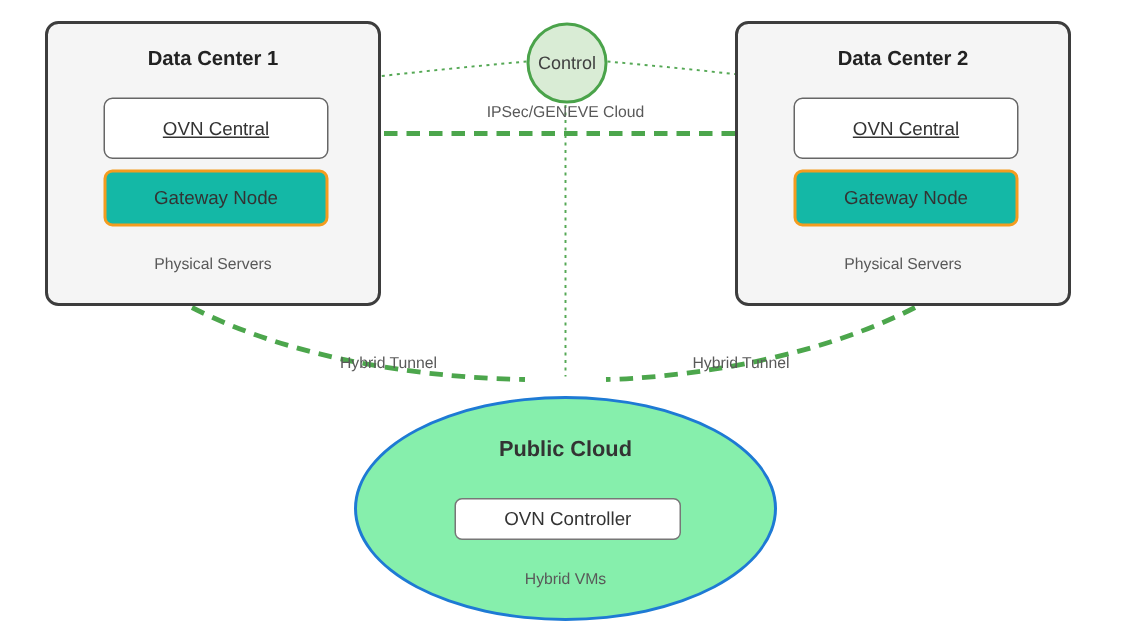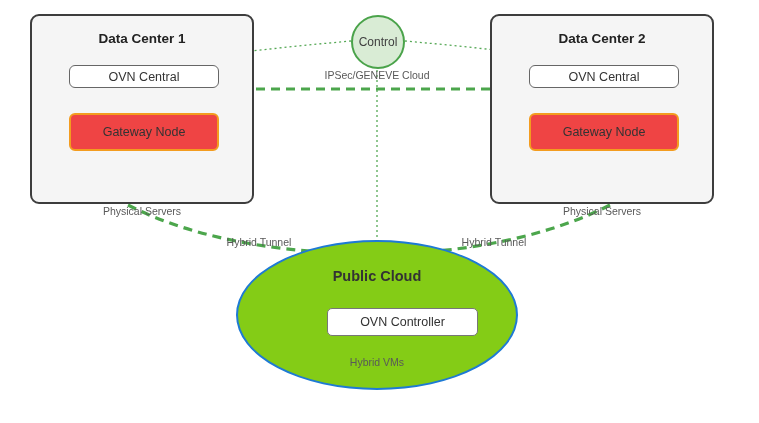--- a/index.html
+++ b/index.html
@@ -14,47 +14,47 @@
     width:224px;height:190px;background:#f5f5f5;border:2px solid #3d3d3d;
     border-radius:9px;
   }
   .dc-title{
     margin-top:15px;text-align:center;font-size:13.5px;font-weight:bold;color:#222222;
   }
   .inner-box{
     position:absolute;left:37px;width:150px;display:flex;align-items:center;justify-content:center;
     box-sizing:border-box;font-size:12.5px;color:#333333;
   }
-  .ovn-central{top:49px;height:23px;background:#ffffff;border:1.5px solid #666666;border-radius:6px;}
-  .gateway{top:97px;height:38px;background:#ef4444;border:2px solid #f39c1f;border-radius:6px;}
+  .ovn-central{top:49px;height:41px;background:#ffffff;border:1.5px solid #666666;border-radius:6px;text-decoration:underline;}
+  .gateway{top:97px;height:38px;background:#14b8a6;border:2px solid #f39c1f;border-radius:6px;}
   .caption{
     position:absolute;left:0;width:100%;text-align:center;font-size:10.5px;color:#595959;
   }
-  .dc .caption{top:154px;margin-top:35px;}
+  .dc .caption{top:154px;}
   .control-circle{
     left:351px;top:15px;width:54px;height:54px;border-radius:50%;
     background:#d9ecd5;border:2px solid #4aa34a;
     display:flex;align-items:center;justify-content:center;
     font-size:12px;color:#404040;
   }
   .edge-label{
     position:absolute;text-align:center;font-size:10.5px;color:#595959;z-index:2;
   }
   .cloud{
-    left:236px;top:240px;width:282px;height:150px;border-radius:50%;
-    background:#84cc16;border:2px solid #1e7ad4;
+    left:236px;top:264px;width:282px;height:150px;border-radius:50%;
+    background:#86efac;border:2px solid #1e7ad4;
   }
   .cloud-title{
     margin-top:26px;text-align:center;font-size:14.5px;font-weight:bold;color:#333333;
   }
   .ovn-controller{
     position:absolute;left:65px;top:66px;width:151px;height:28px;
     background:#ffffff;border:1.5px solid #777777;border-radius:5px;
     display:flex;align-items:center;justify-content:center;
-    box-sizing:border-box;font-size:12.5px;color:#333333;margin-left:24px;
+    box-sizing:border-box;font-size:12.5px;color:#333333;
   }
   .cloud .caption{top:114px;}
 </style>
 </head>
 <body>
 
 <div class="stage">
 
   <svg class="connectors" width="759" height="423" viewBox="0 0 759 423">
 

